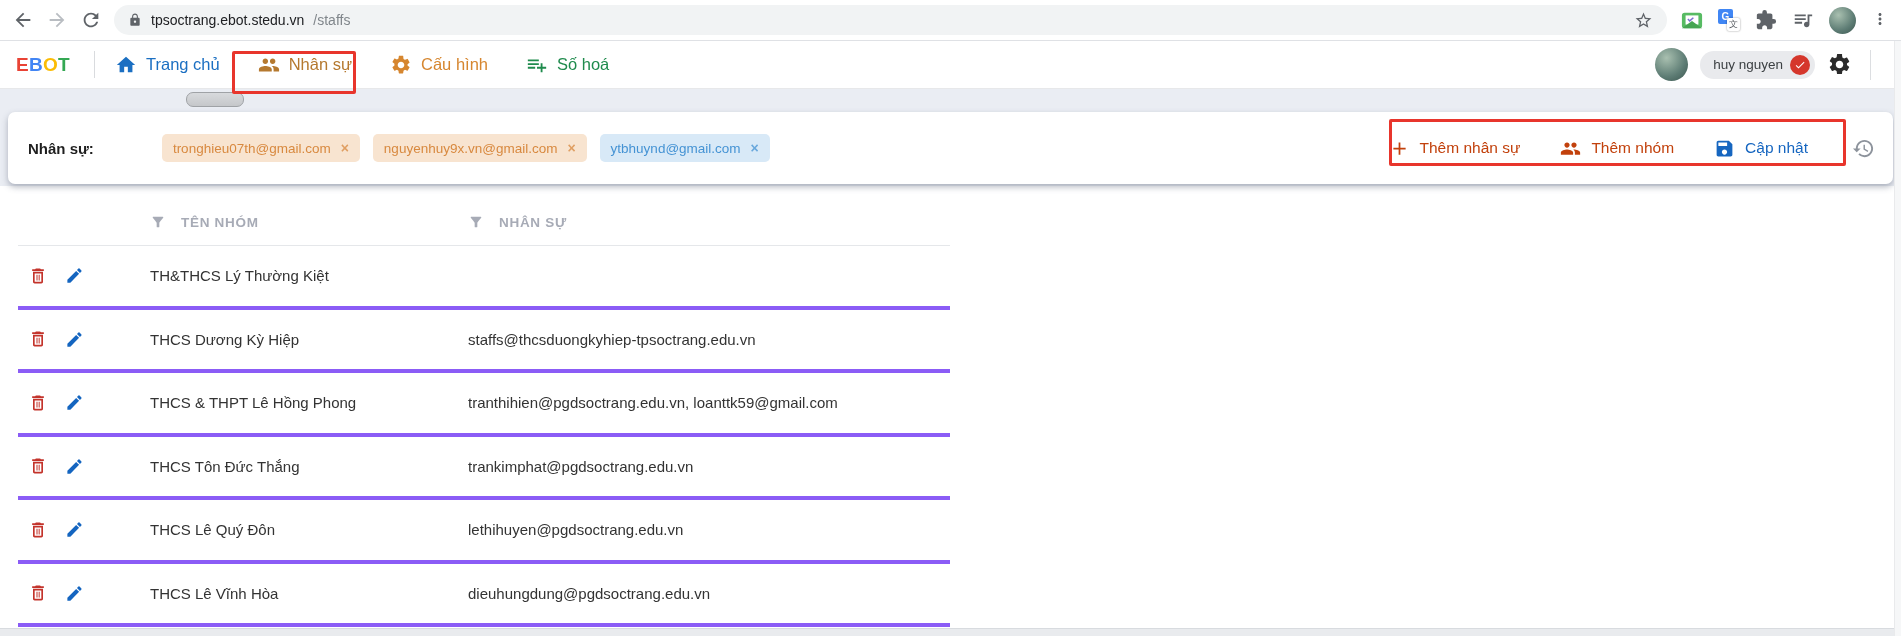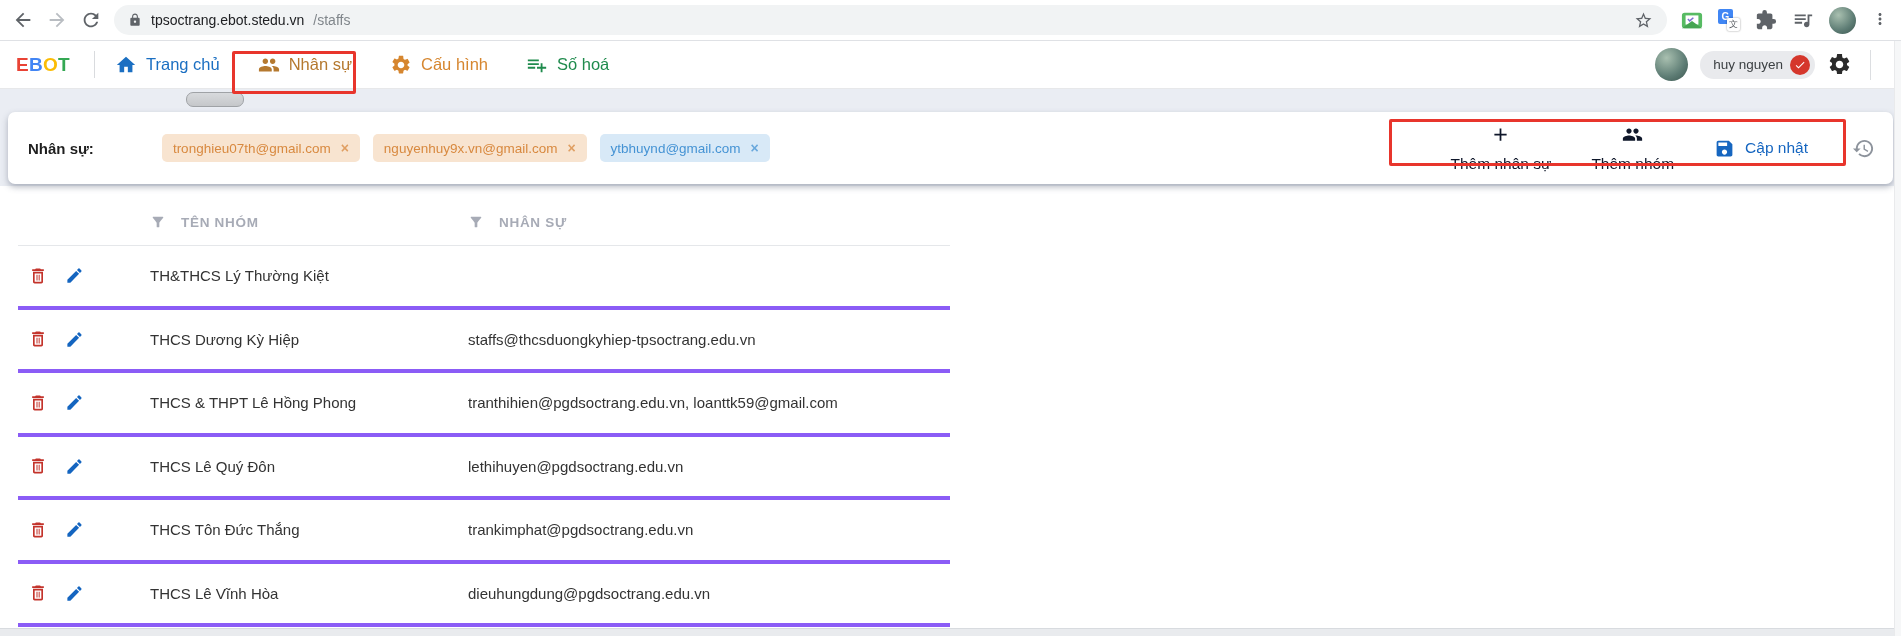--- a/index.html
+++ b/index.html
@@ -69,21 +69,21 @@
   .chips { display:flex; align-items:center; gap:13px;padding-left:44px; }
   .chip { display:flex; align-items:center; gap:10px; padding:6px 11px; border-radius:5px;
     font-size:13.5px; cursor:pointer; }
   .chip-orange { background:#f8e4d0; color:#d8893f; }
   .chip-blue { background:#d8e9f7; color:#4593d4; }
   .chip-x { font-size:14px; font-weight:bold; opacity:.75; cursor:pointer; }
   .filter-right { margin-left:auto; display:flex; align-items:center; gap:40px; }
   .action-btn { display:flex; align-items:center; gap:10px; font-size:15.5px; cursor:pointer;
     background:none; border:none; font-family:inherit; }
   .action-btn .ab-ic { width:21px; height:21px; }
-  .ab-green { color:#0f172a;flex-direction:column; }
+  .ab-green { color:#c2410c; }
   .ab-blue { color:#1666c0; }
   .history-btn { width:23px; height:23px; color:#8d939c; cursor:pointer; margin-left:4px; }
 
   
   .red-box { position:absolute; border:3px solid #e8352c; border-radius:2px; pointer-events:none; }
   #red-box-nav { left:232px; top:51px; width:124px; height:43px; }
   #red-box-actions { left:1389px; top:119px; width:457px; height:47px; }
 
   
   #table { position:absolute; left:18px; top:199px; width:932px; }
@@ -367,40 +367,40 @@
                 <path d="M16 9v10H8V9h8m-1.5-6h-5l-1 1H5v2h14V4h-3.5l-1-1zM18 7H6v12c0 1.1.9 2 2 2h8c1.1 0 2-.9 2-2V7z"></path>
                 <path d="M10.2 10.5h1.2v7h-1.2zM12.8 10.5H14v7h-1.2z"></path>
               </svg>
             </span>
         <span class="icon-btn pencil">
           <svg viewBox="0 0 24 24" fill="currentColor">
                 <path d="M3 17.25V21h3.75L17.81 9.94l-3.75-3.75L3 17.25zM20.71 7.04c.39-.39.39-1.02 0-1.41l-2.34-2.34a1 1 0 0 0-1.41 0l-1.83 1.83 3.75 3.75 1.83-1.83z"></path>
               </svg>
             </span>
       </div>
+      <div class="cell-group">THCS Tôn Đức Thắng</div>
+      <div class="cell-staff">trankimphat@pgdsoctrang.edu.vn</div>
+    </div>
+
+    <div class="trow">
+      <div class="cell-actions">
+        <span class="icon-btn trash">
+          <svg viewBox="0 0 24 24" fill="currentColor">
+                <path d="M16 9v10H8V9h8m-1.5-6h-5l-1 1H5v2h14V4h-3.5l-1-1zM18 7H6v12c0 1.1.9 2 2 2h8c1.1 0 2-.9 2-2V7z"></path>
+                <path d="M10.2 10.5h1.2v7h-1.2zM12.8 10.5H14v7h-1.2z"></path>
+              </svg>
+            </span>
+        <span class="icon-btn pencil">
+          <svg viewBox="0 0 24 24" fill="currentColor">
+                <path d="M3 17.25V21h3.75L17.81 9.94l-3.75-3.75L3 17.25zM20.71 7.04c.39-.39.39-1.02 0-1.41l-2.34-2.34a1 1 0 0 0-1.41 0l-1.83 1.83 3.75 3.75 1.83-1.83z"></path>
+              </svg>
+            </span>
+      </div>
       <div class="cell-group">THCS Lê Quý Đôn</div>
       <div class="cell-staff">lethihuyen@pgdsoctrang.edu.vn</div>
-    </div>
-
-    <div class="trow">
-      <div class="cell-actions">
-        <span class="icon-btn trash">
-          <svg viewBox="0 0 24 24" fill="currentColor">
-                <path d="M16 9v10H8V9h8m-1.5-6h-5l-1 1H5v2h14V4h-3.5l-1-1zM18 7H6v12c0 1.1.9 2 2 2h8c1.1 0 2-.9 2-2V7z"></path>
-                <path d="M10.2 10.5h1.2v7h-1.2zM12.8 10.5H14v7h-1.2z"></path>
-              </svg>
-            </span>
-        <span class="icon-btn pencil">
-          <svg viewBox="0 0 24 24" fill="currentColor">
-                <path d="M3 17.25V21h3.75L17.81 9.94l-3.75-3.75L3 17.25zM20.71 7.04c.39-.39.39-1.02 0-1.41l-2.34-2.34a1 1 0 0 0-1.41 0l-1.83 1.83 3.75 3.75 1.83-1.83z"></path>
-              </svg>
-            </span>
-      </div>
-      <div class="cell-group">THCS Tôn Đức Thắng</div>
-      <div class="cell-staff">trankimphat@pgdsoctrang.edu.vn</div>
     </div>
 
     <div class="trow">
       <div class="cell-actions">
         <span class="icon-btn trash">
           <svg viewBox="0 0 24 24" fill="currentColor">
                 <path d="M16 9v10H8V9h8m-1.5-6h-5l-1 1H5v2h14V4h-3.5l-1-1zM18 7H6v12c0 1.1.9 2 2 2h8c1.1 0 2-.9 2-2V7z"></path>
                 <path d="M10.2 10.5h1.2v7h-1.2zM12.8 10.5H14v7h-1.2z"></path>
               </svg>
             </span>

